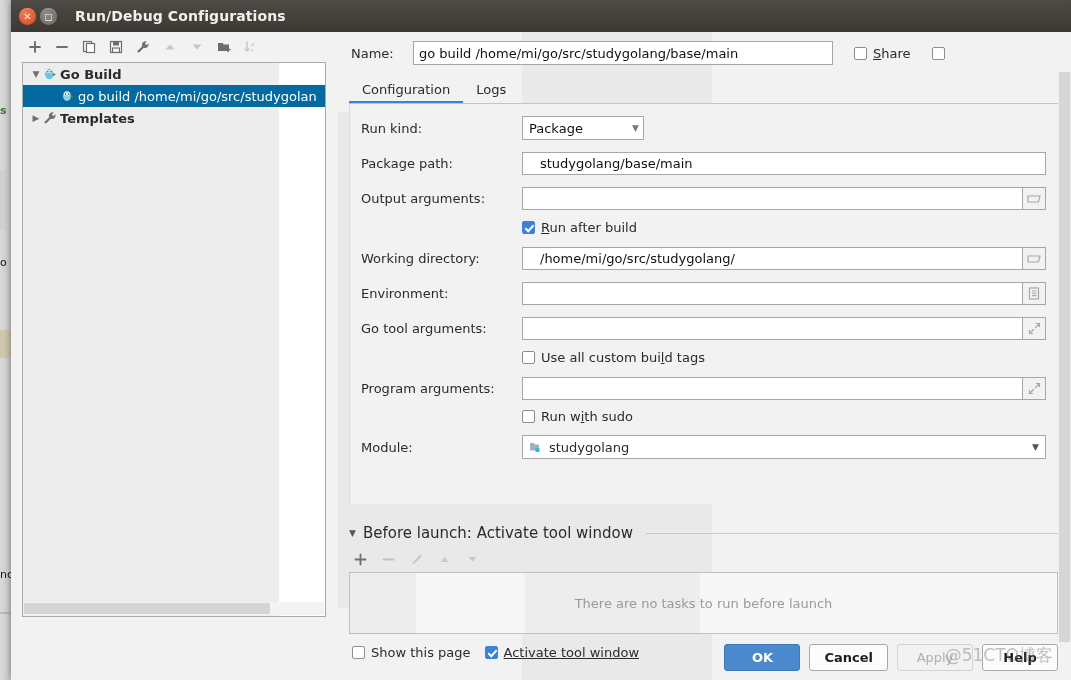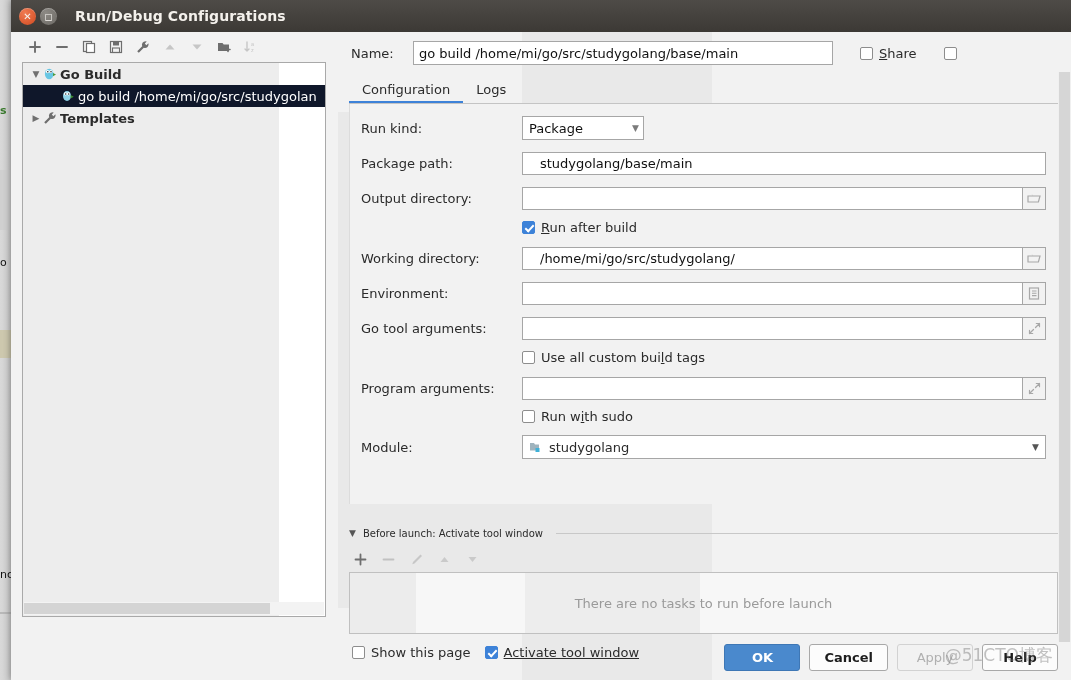--- a/index.html
+++ b/index.html
@@ -81,21 +81,21 @@
   }
   #tree-shade {
     position: absolute; left: 0; top: 0; width: 256px; bottom: 0;
     background: #ededed; pointer-events: none;
   }
   .tree-row {
     position: relative; height: 22px; display: flex; align-items: center;
     padding-left: 6px; font-size: 13px; white-space: nowrap;
   }
   .tree-row.child { padding-left: 38px; }
-  .tree-row.selected { background: #0f172a; color: #fff; }
+  .tree-row.selected { background: #0369a1; color: #fff; }
   .twisty {
     width: 14px; display: inline-flex; align-items: center;
     justify-content: center; color: #707070; font-size: 9px; flex: 0 0 auto;
   }
   .node-ico { width: 17px; flex: 0 0 auto; display:inline-flex; align-items:center; }
   .node-label { font-weight: bold; }
   .tree-row.child .node-label { font-weight: normal; }
 
   #tree-hscroll {
     position: absolute; left: 1px; right: 1px; bottom: 1px; height: 13px;
@@ -113,21 +113,21 @@
   #name-row {
     position: absolute; left: 0; top: 8px; right: 0; height: 26px;
     display: flex; align-items: center;
   }
   #name-label { width: 62px; text-align: left; margin-left: 13px; }
   #name-input {
     width: 420px; height: 24px; border: 1px solid #a6a6a6; background: #fff;
     padding: 0 5px; font-size: 13px; font-family: inherit; color: #111;
     outline: none;
   }
-  .cbx-wrap { display: inline-flex; align-items: center; margin-left: 27px; cursor: default; }
+  .cbx-wrap { display: inline-flex; align-items: center; margin-left: 21px; cursor: default; }
   .cbx {
     width: 13px; height: 13px; border: 1px solid #8d8d8d; background: #fff;
     display: inline-block; margin-right: 6px; position: relative; flex: 0 0 auto;
     border-radius: 2px;
   }
   .cbx.checked { background: #3d82d8; border-color: #3d82d8; }
   .cbx.checked::after {
     content: ""; position: absolute; left: 4px; top: 1px;
     width: 3px; height: 7px; border: solid #fff;
     border-width: 0 2px 2px 0; transform: rotate(43deg);
@@ -194,21 +194,21 @@
   .inline-cbx {
     position: absolute; left: 172px; display: flex; align-items: center; height: 20px;
   }
 
   
   #before-launch-header {
     position: absolute; left: 11px; top: 492px; right: 13px; height: 18px;
     display: flex; align-items: center; gap: 7px;
   }
   #bl-twisty { color: #555; font-size: 9px; }
-  #bl-title { font-size: 10px; white-space: nowrap; }
+  #bl-title { font-size: 15px; white-space: nowrap; }
   #bl-rule { flex: 1 1 auto; height: 1px; background: #c8c8c8; margin-left: 6px; }
 
   #bl-toolbar {
     position: absolute; left: 14px; top: 515px; height: 24px;
     display: flex; align-items: center; gap: 12px;
   }
   #bl-list {
     position: absolute; left: 11px; top: 540px; right: 13px; height: 62px;
     border: 1px solid #c0c0c0; background: #f7f7f7;
     display: flex; align-items: center; justify-content: center;
@@ -419,21 +419,21 @@
             <span class="caret">▼</span>
           </span>
         </div>
 
         <div class="field-row" style="top:47px;">
           <span class="flabel">Package path:</span>
           <input class="finput" type="text" value="studygolang/base/main" style="">
         </div>
 
         <div class="field-row" style="top:82px;">
-          <span class="flabel">Output directory:</span>
+          <span class="flabel">Output arguments:</span>
           <input class="finput with-btn" type="text" value="" style="">
           <span class="fbtn">
             <svg width="14" height="13" viewBox="0 0 14 13">
                 <path d="M1 2.5h4l1.2 1.5H13V4H6L4.7 2.5z" fill="#a8a8a8"></path>
                 <path d="M1 4h12l-1.6 6H1z" fill="none" stroke="#a8a8a8" stroke-width="1.2"></path>
               </svg>
           </span>
         </div>
 
         <div class="inline-cbx" style="top:113px;">

